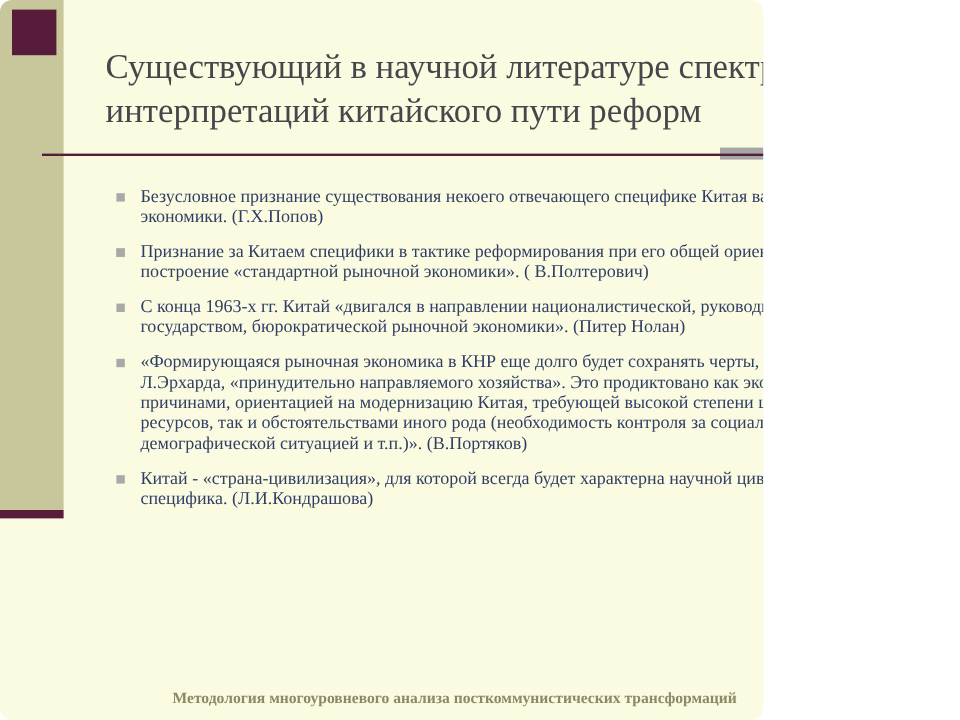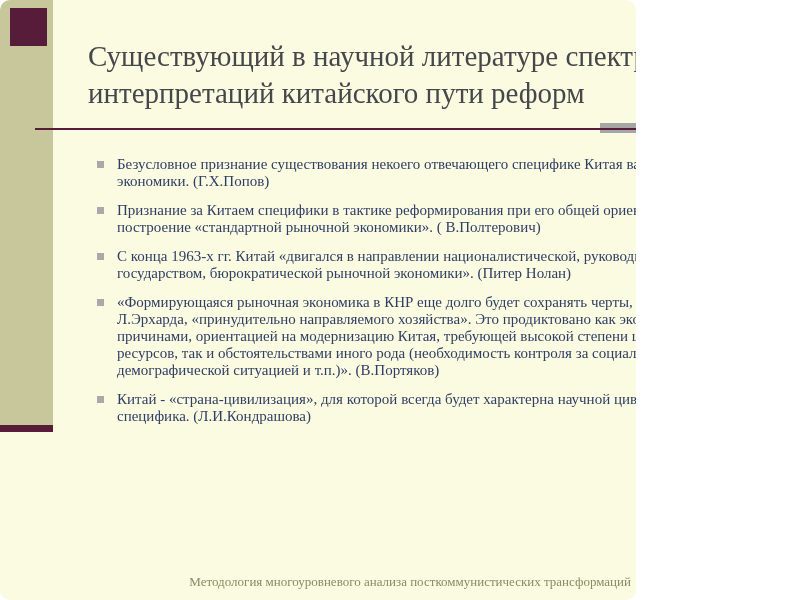--- a/index.html
+++ b/index.html
@@ -47,23 +47,24 @@
     margin-bottom:12px;
     font-size:15px;line-height:17px;
     color:var(--body-text,#2F3E63);
   }
   .bullets .marker{
     position:absolute;left:0;top:5px;width:7px;height:7px;
     background:var(--bullet,#A9A9A9);
   }
   .bullet-text{white-space:pre-wrap;}
   .footer{
-    position:absolute;right:5px;top:574px;
+    position:absolute;right:22px;top:574px;
     font-size:13px;
     color:var(--footer-text,#8A8A66);
+    font-weight:bold;
   }
 </style>
 </head>
 <body>
 
 <div class="slide">
   <div class="band"></div>
   <div class="band-strip"></div>
   <div class="corner-square"></div>
 

